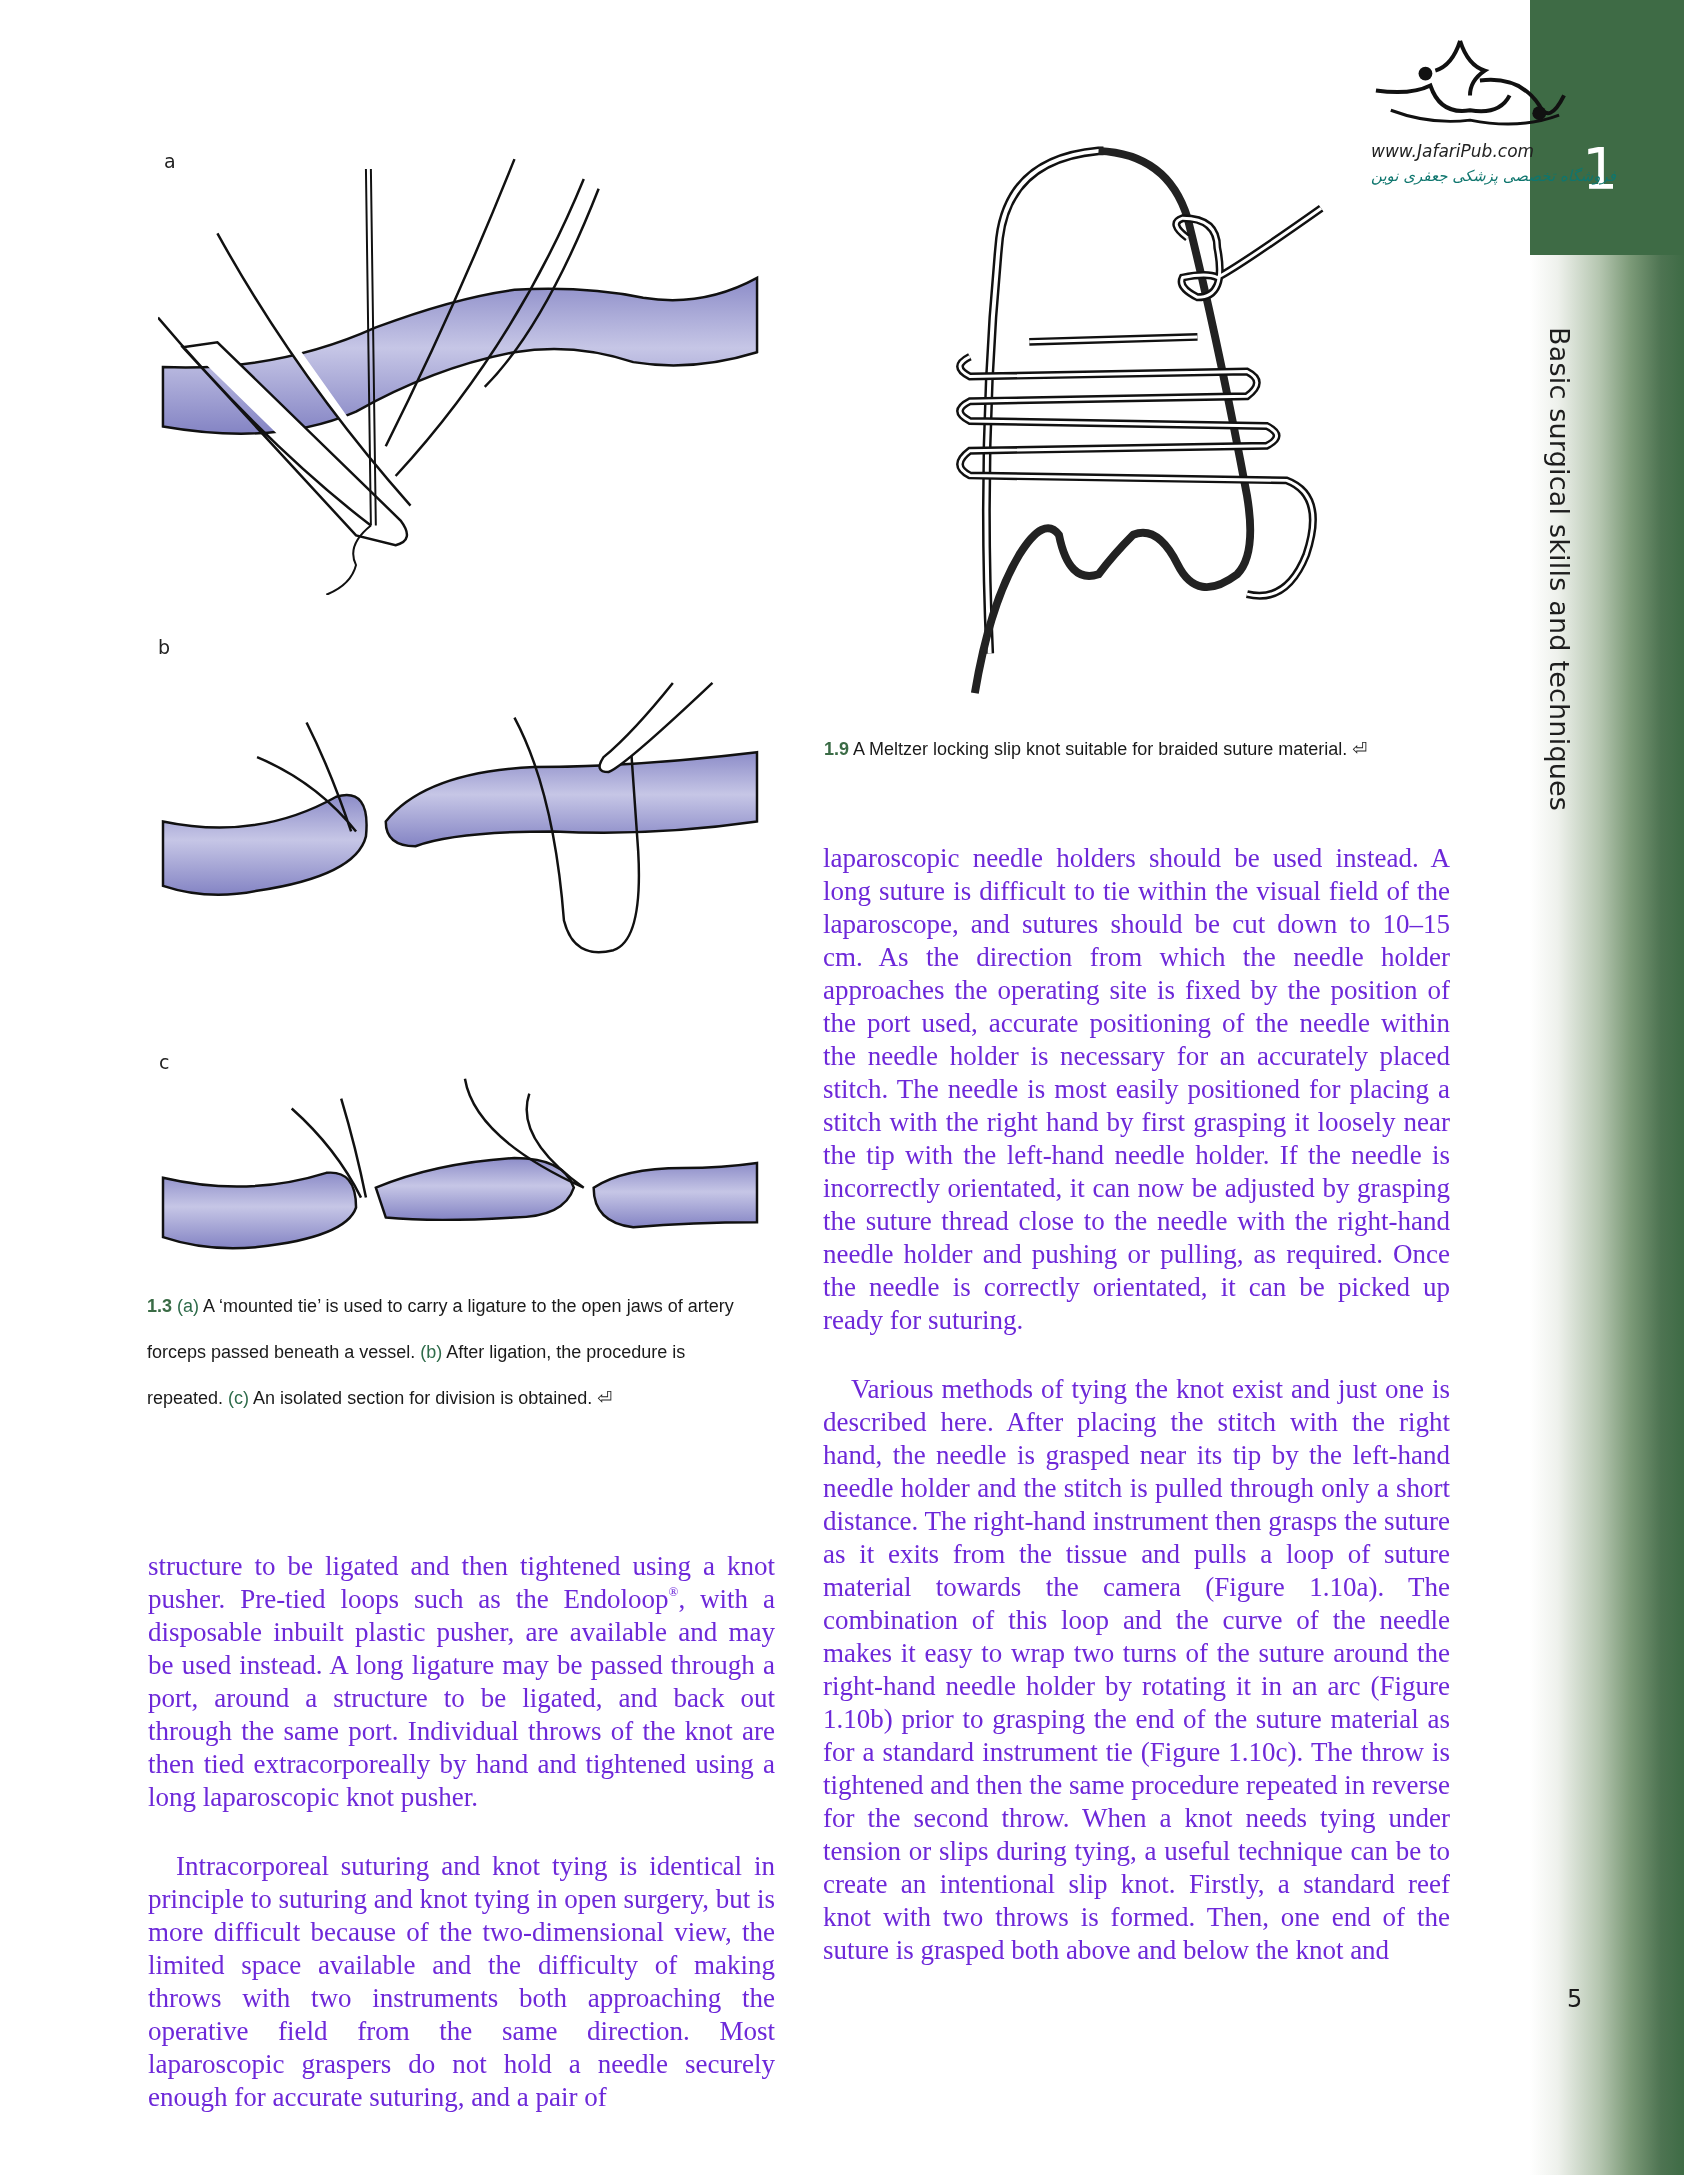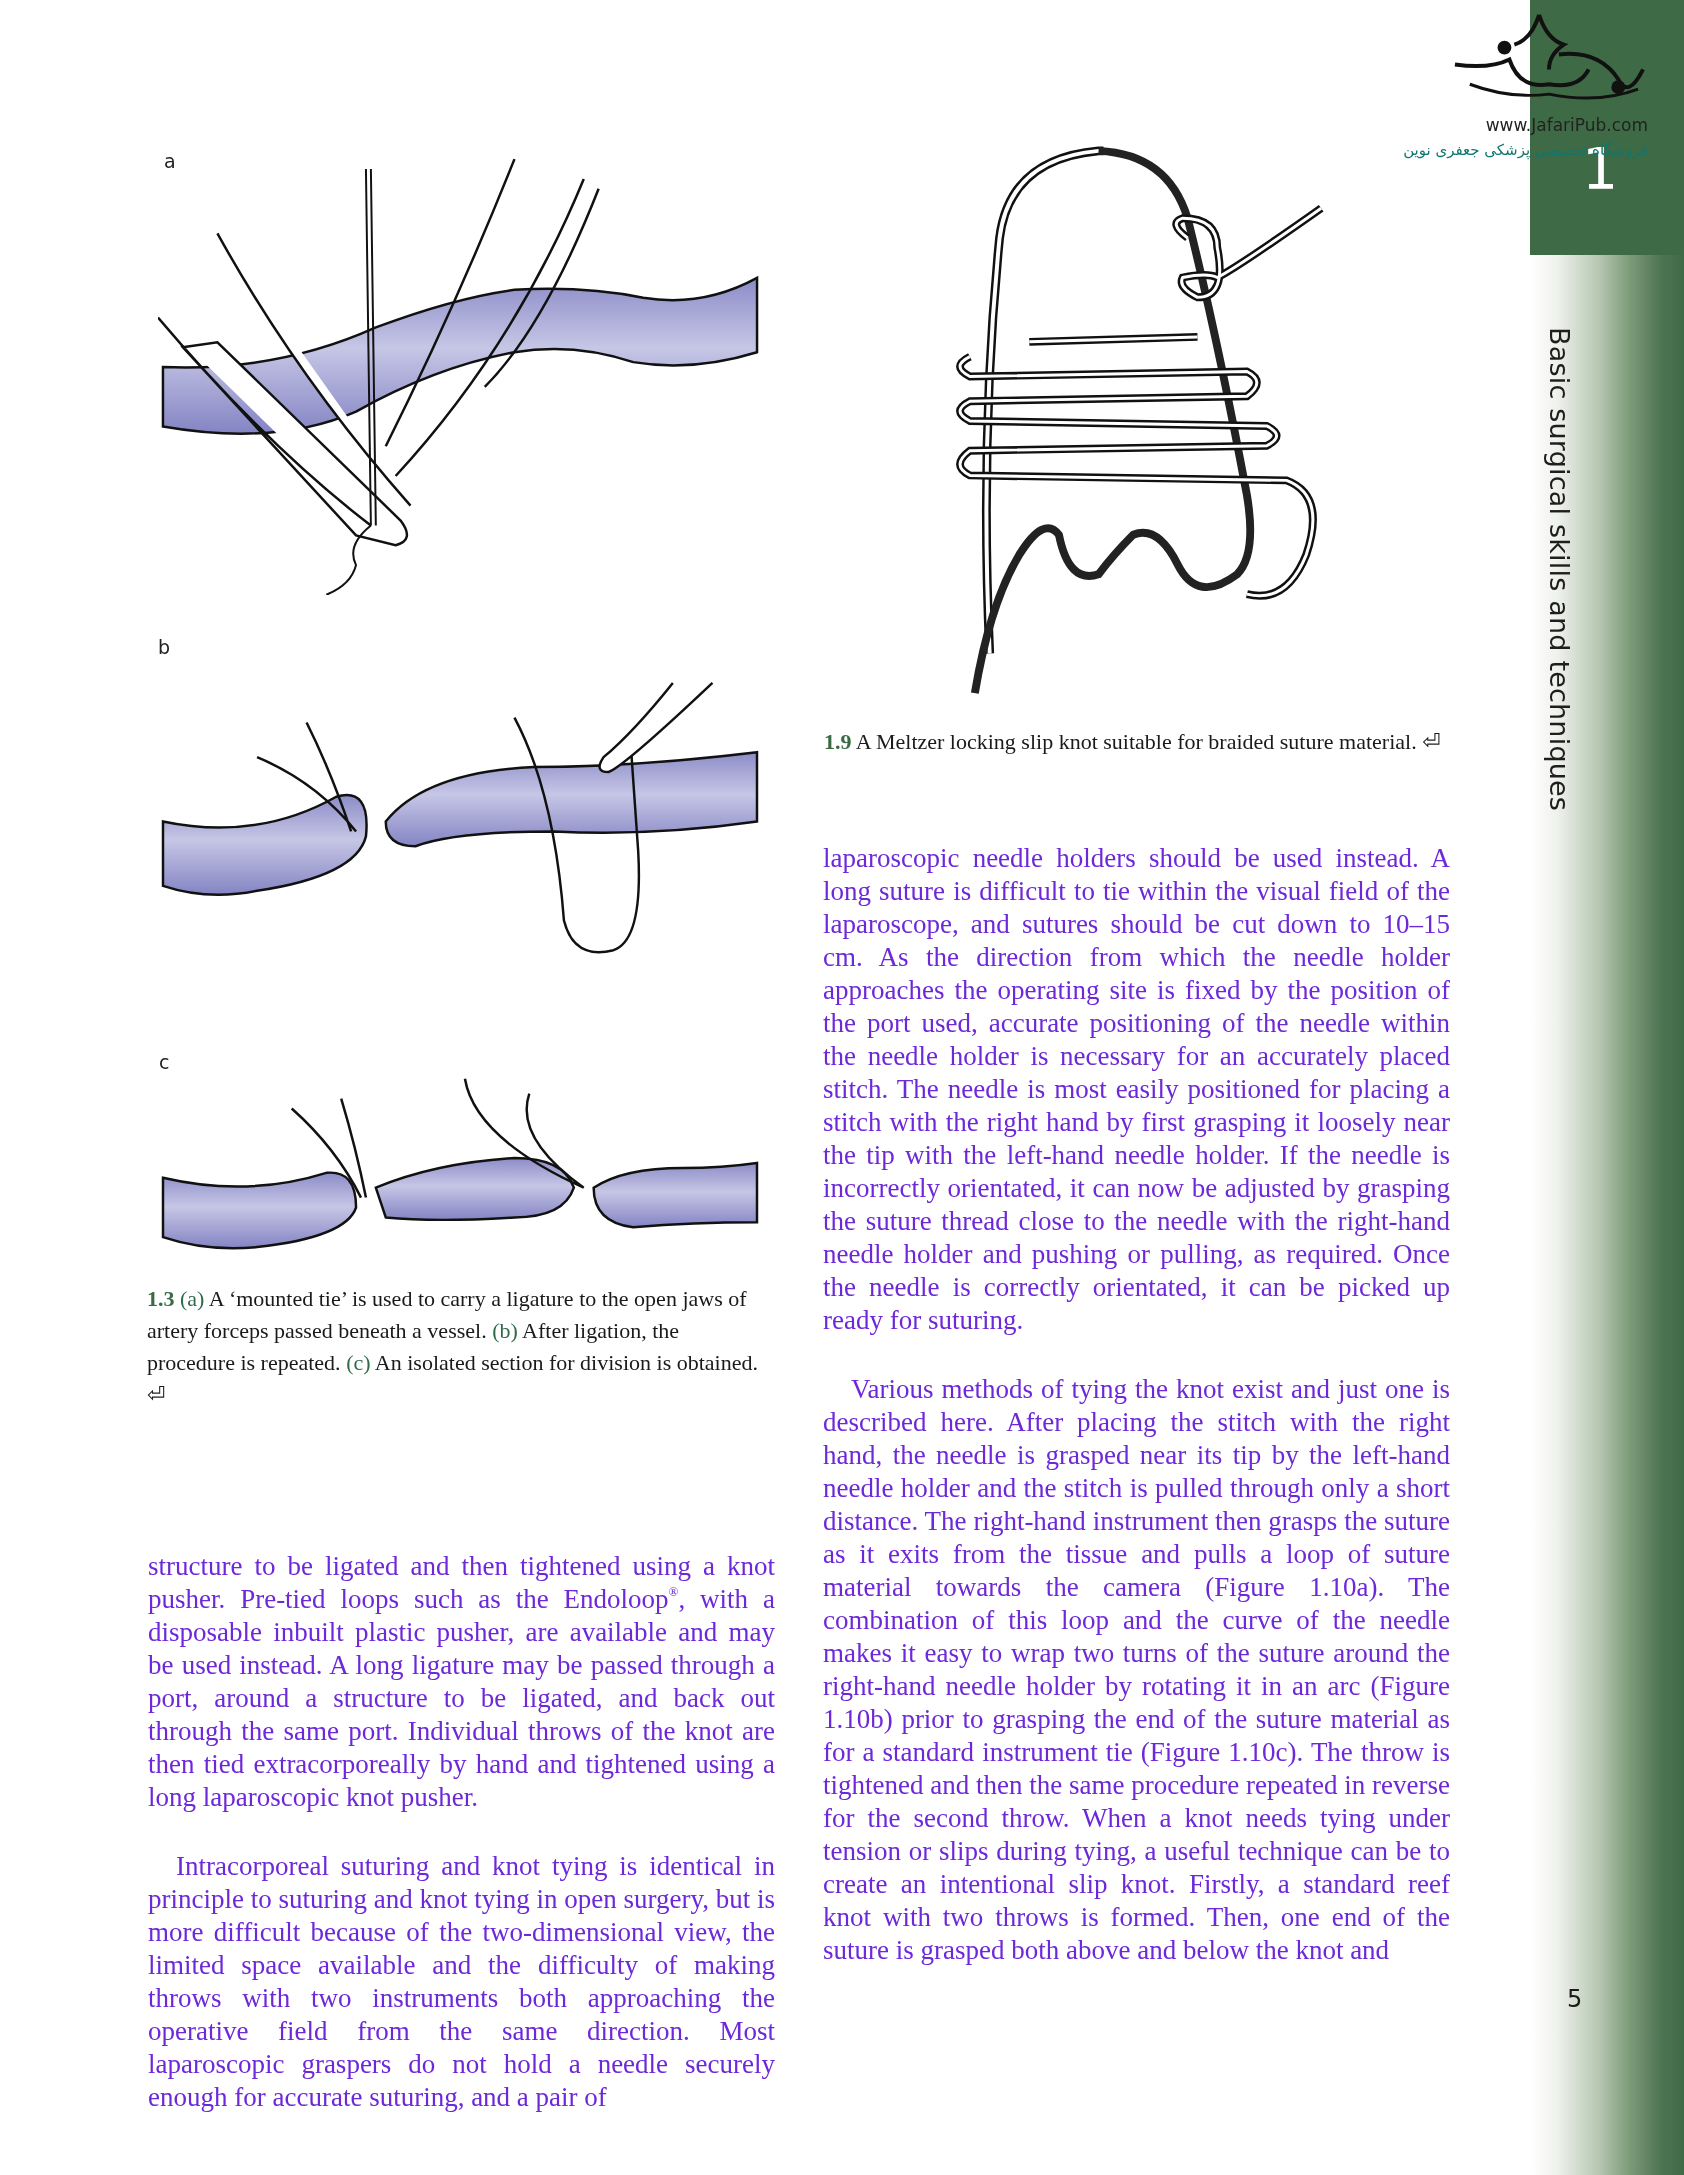--- a/index.html
+++ b/index.html
@@ -21,26 +21,26 @@
   }
   .running-head {
     position: absolute; left: 1544px; top: 327px;
     writing-mode: vertical-rl; font-family: "DejaVu Sans", sans-serif;
     font-size: 27px; color: #1e1e1e; letter-spacing: 0.2px;
   }
   .page-num {
     position: absolute; left: 1567px; top: 1985px; font-family: "DejaVu Sans", sans-serif;
     font-size: 24px; color: #1a1a1a;
   }
-  .watermark { position: absolute; left: 1371px; top: 10px; width: 277px; text-align: right; }
+  .watermark { position: absolute; left: 1371px; top: 36px; width: 277px; text-align: left; font-style: italic; }
   .watermark .url { font-family: "DejaVu Sans", sans-serif; font-size: 17px; color: #222; margin-top: 2px; }
   .watermark .fa { font-family: "DejaVu Sans", sans-serif; font-size: 15px; color: #0f766e; margin-top: 6px; direction: rtl; }
   .fig-label { position: absolute; font-family: "DejaVu Sans", sans-serif; font-size: 19px; color: #222; }
   .caption {
-    position: absolute; font-family: Liberation Serif, serif; font-size: 22px; line-height: 32px; color: #1a1a1a;
+    position: absolute; font-family: Liberation Sans, sans-serif; font-size: 18px; line-height: 46px; color: #1a1a1a;
   }
   .caption .fignum { color: #3a6b45; font-weight: bold; }
   .caption .part { color: #2e6b4a; }
   .body-text {
     position: absolute; font-family: "Liberation Serif", serif; font-size: 27px; line-height: 33px;
     color: #6d28d9; text-align: justify; width: 627px; hyphens: manual;
   }
   .body-text p { margin: 0; }
   .body-text p.indent { text-indent: 28px; margin-top: 36px; }
   sup { font-size: 13px; vertical-align: 12px; line-height: 0; }

